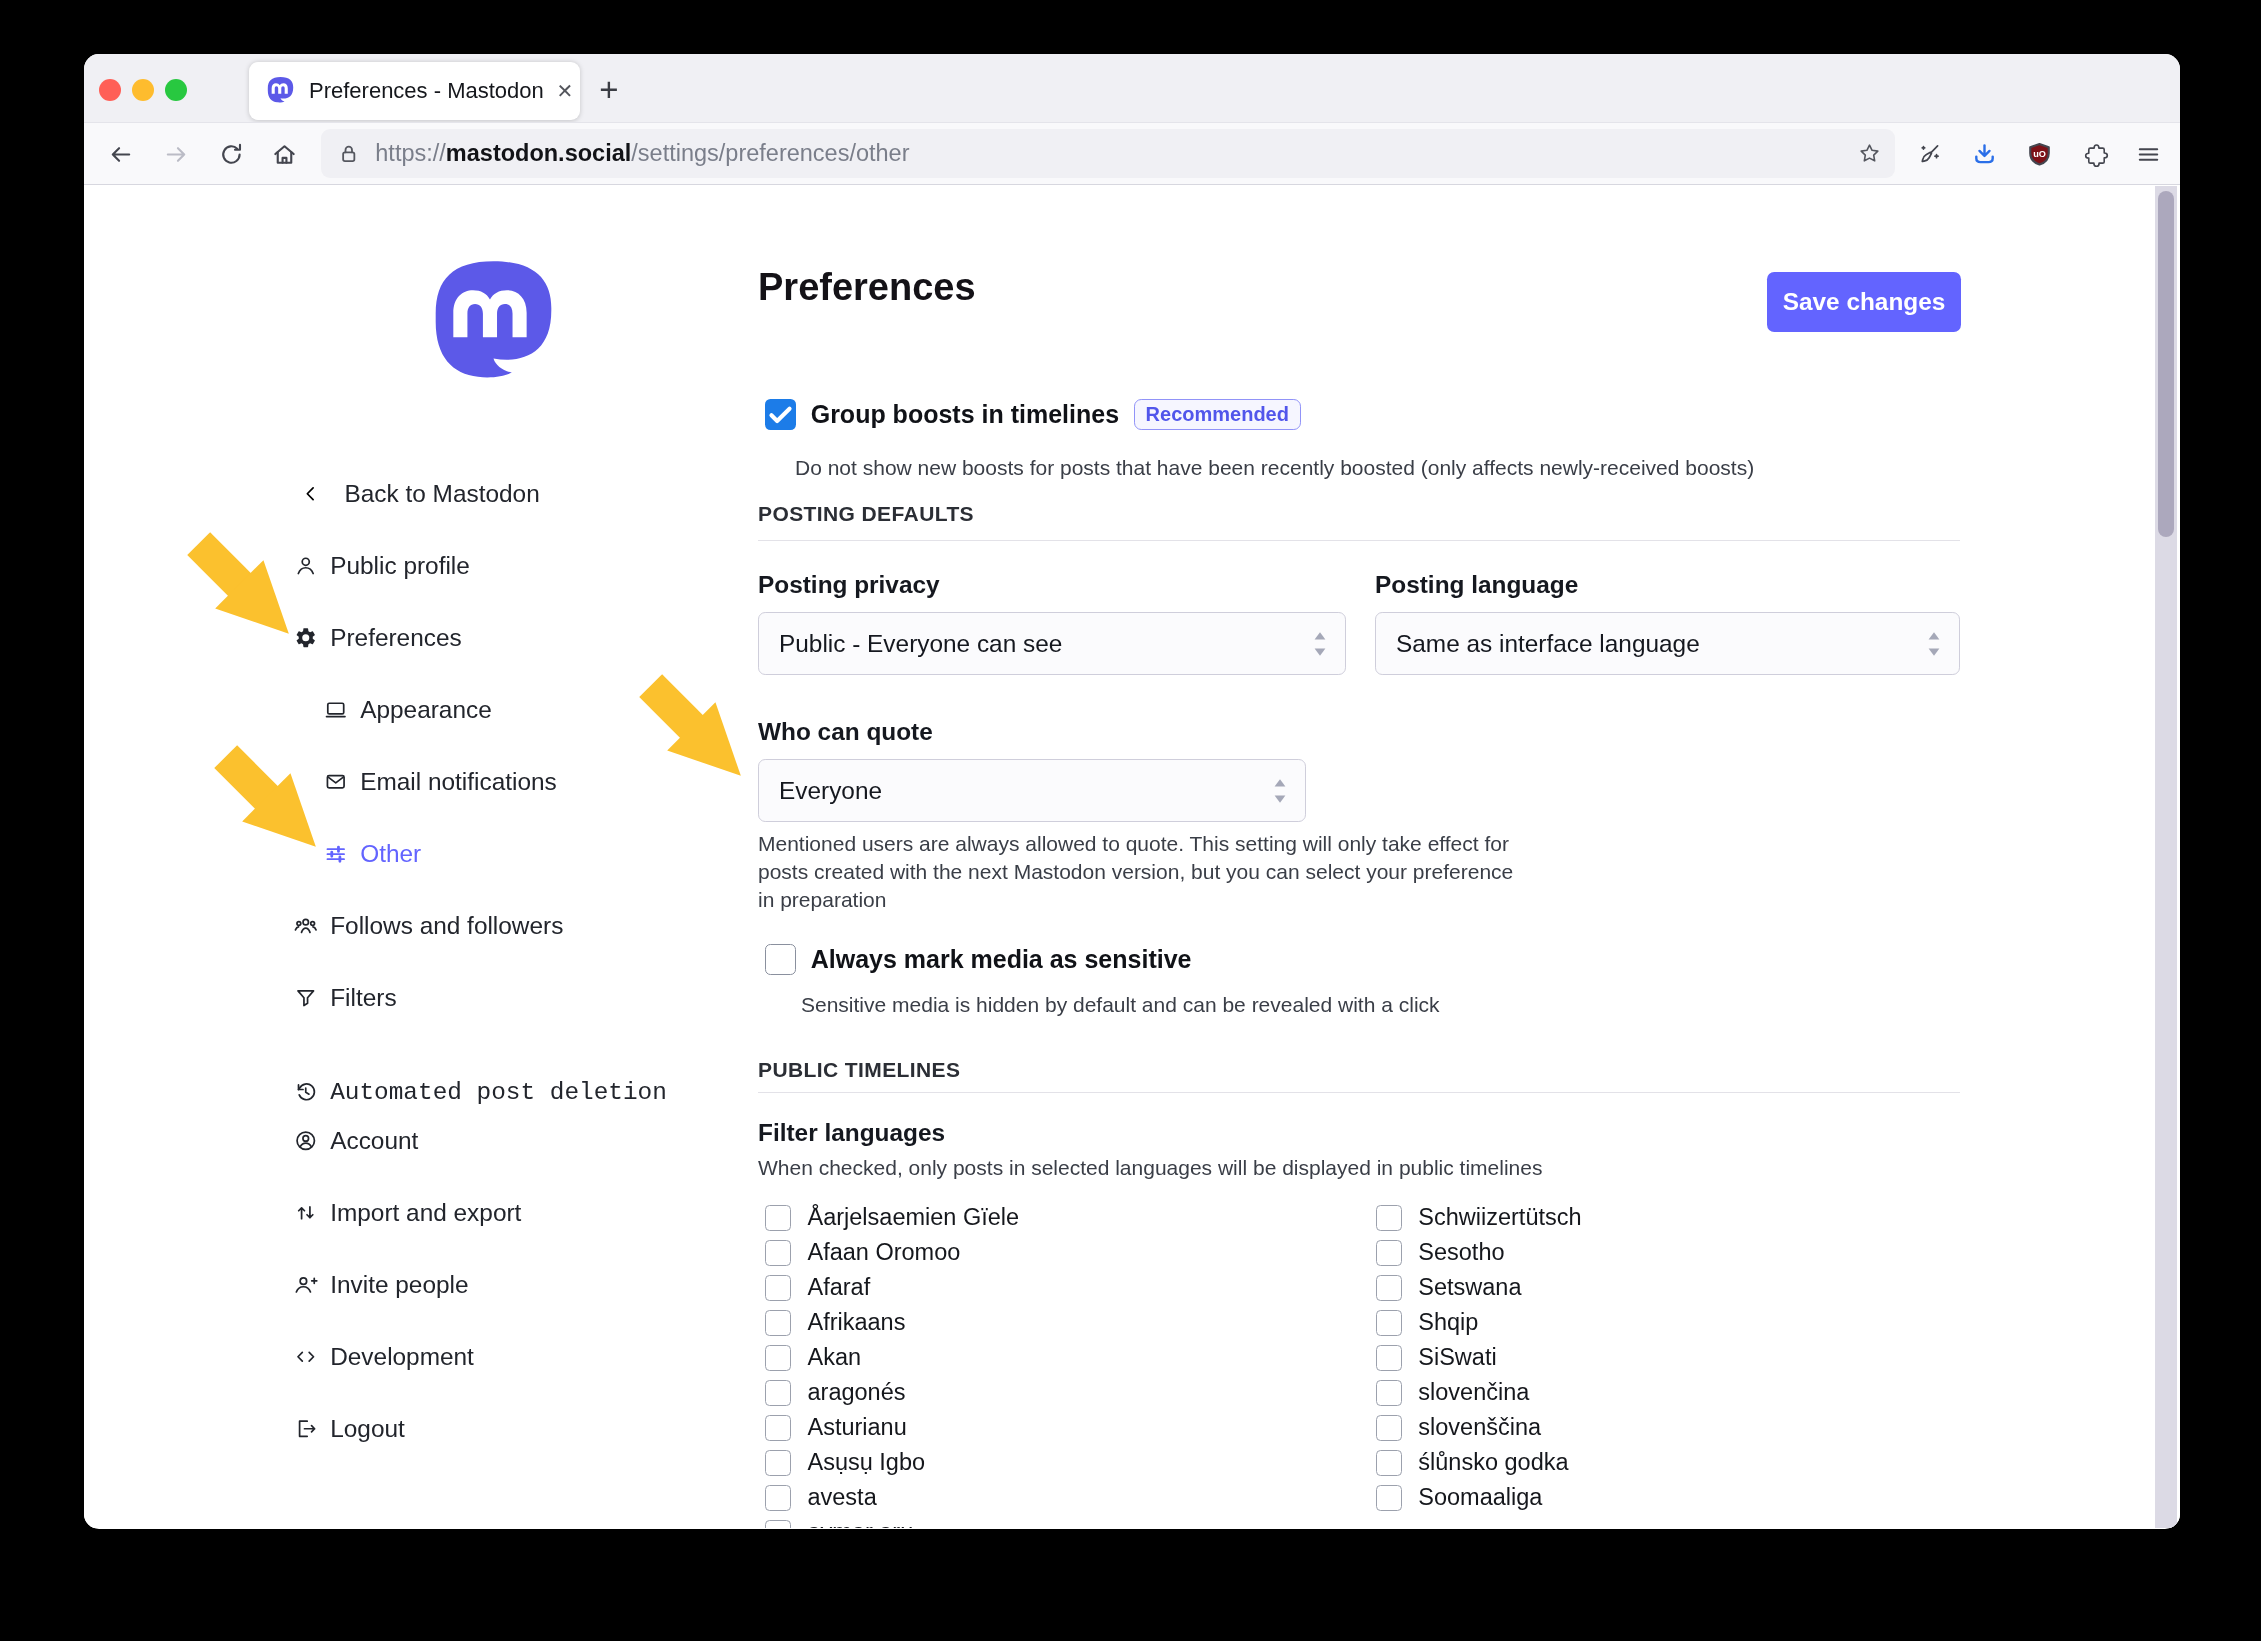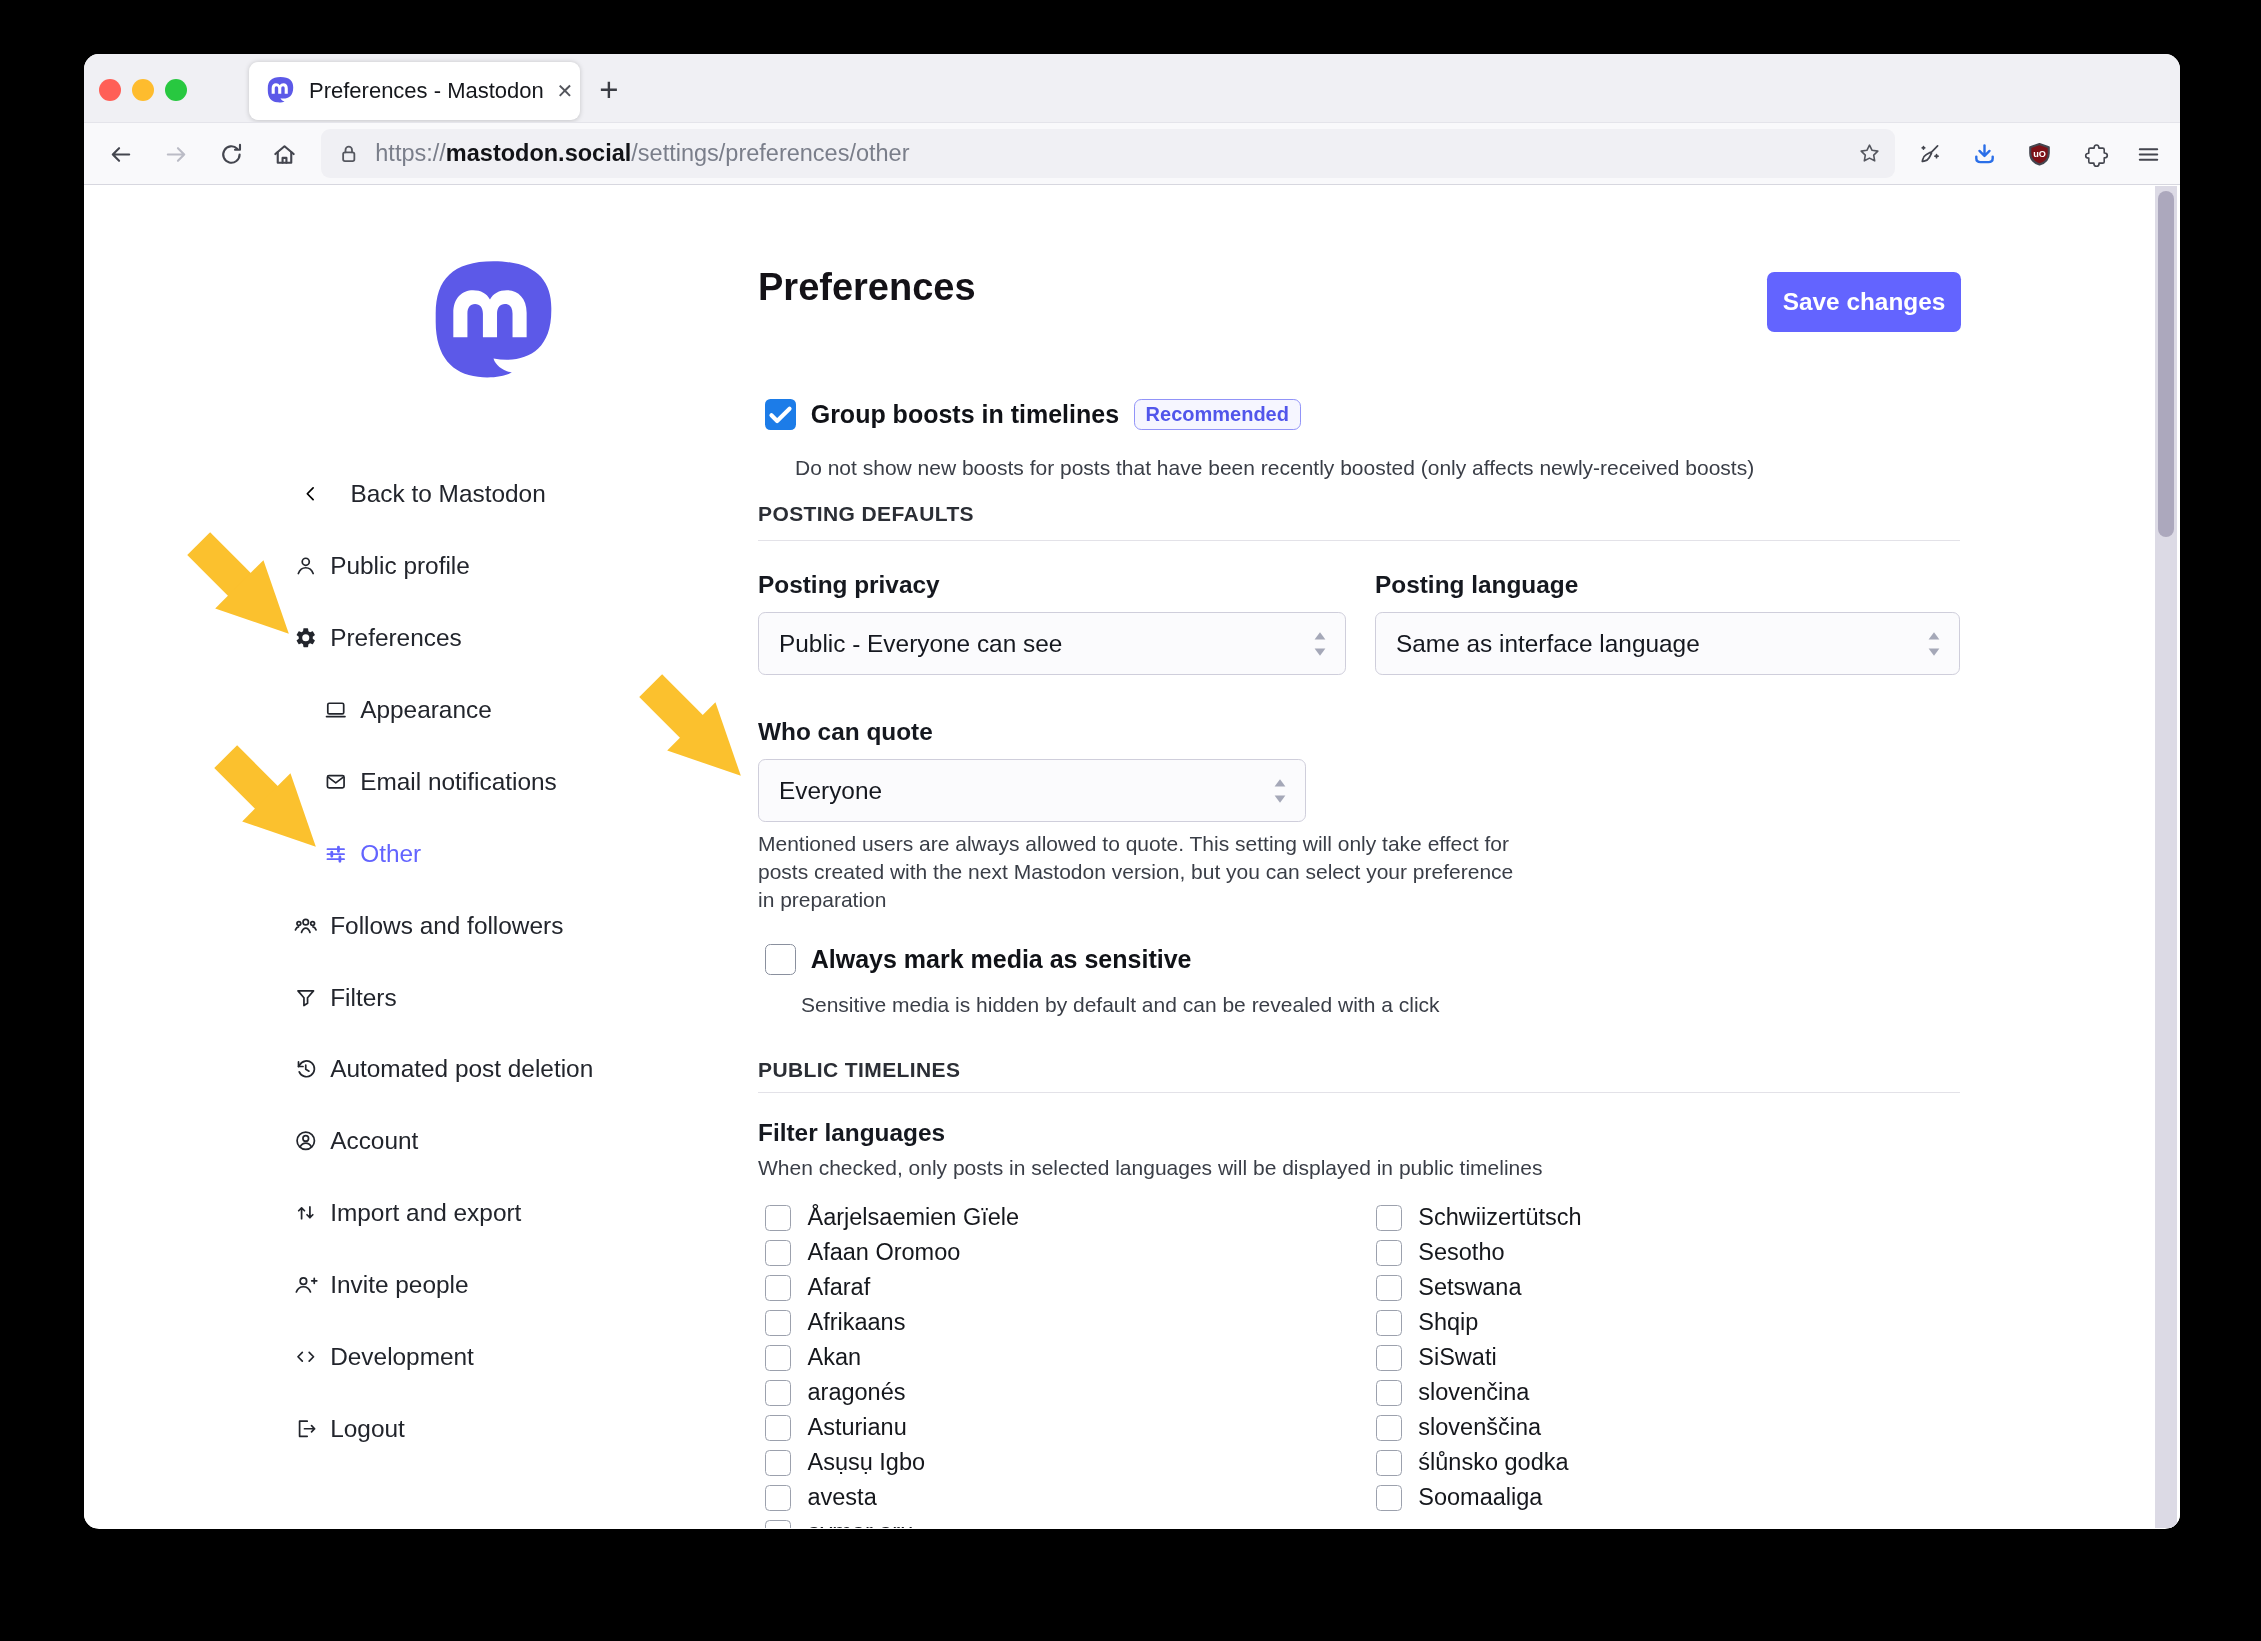--- a/index.html
+++ b/index.html
@@ -32,21 +32,21 @@
   .url-scheme,.url-path{color:#7A7E8A}
   .url-host{color:#121317;font-weight:bold}
   .url-star{position:absolute;right:7.2px;top:6.3px;width:36px;height:36px;display:flex;align-items:center;justify-content:center}
   .url-star svg{width:25px;height:25px;fill:none;stroke:#55575F;stroke-width:1.8;stroke-linejoin:round}
   .shield path{fill:var(--ublock)}
   
   .content{position:absolute;left:0;top:132px;width:100%;height:1342px;background:#fff;overflow:hidden}
   
   .logo{position:absolute;left:339px;top:69px;width:141px;height:145px}
   .logo svg{width:100%;height:100%}
-  .back-row{position:absolute;left:215px;top:288px;height:40px;display:flex;align-items:center;gap:28px;cursor:pointer}
+  .back-row{position:absolute;left:215px;top:288px;height:40px;display:flex;align-items:center;gap:22px;cursor:pointer}
   .back-row .ico{width:23.5px;height:23.5px}
   .back-label{font-size:24.4px;color:#22252C}
   .nav-item{position:absolute;height:40px;display:flex;align-items:center;gap:12.7px;color:#22252C;cursor:pointer}
   .nav-item.top{left:210px}
   .nav-item.sub{left:240px}
   .nav-item.active{color:var(--accent)}
   .ico{width:23.5px;height:23.5px;display:inline-flex}
   .ico svg{width:100%;height:100%;fill:none;stroke:currentColor;stroke-width:1.9;stroke-linecap:round;stroke-linejoin:round}
   .ico svg.fill{fill:currentColor;stroke:none}
   .ico svg .k{stroke-width:3.1}
@@ -246,21 +246,21 @@
     <span class="nav-label">Follows and followers</span>
   </div>
           <div class="nav-item top" style="top: 792px;">
     <span class="ico">
               <svg viewBox="0 0 26 26">
                 <path d="M4.4 5.4h17.2l-6.6 7.6v6.2l-4 2.4v-8.6z"></path>
               </svg>
             </span>
     <span class="nav-label">Filters</span>
   </div>
-          <div class="nav-item top" style="top: 863px;">
+          <div class="nav-item top" style="top: 886px; font-family: Liberation Mono, monospace;">
     <span class="ico">
               <svg viewBox="0 0 26 26">
                 <path d="M5 5.5v5h5"></path>
                 <path d="M5.8 16.4A8.7 8.7 0 1 0 6.2 9L5 10.5"></path>
                 <path d="M13 9v4.6l3.6 2.1"></path>
               </svg>
             </span>
     <span class="nav-label">Automated post deletion</span>
   </div>
           <div class="nav-item top" style="top: 935px;">

